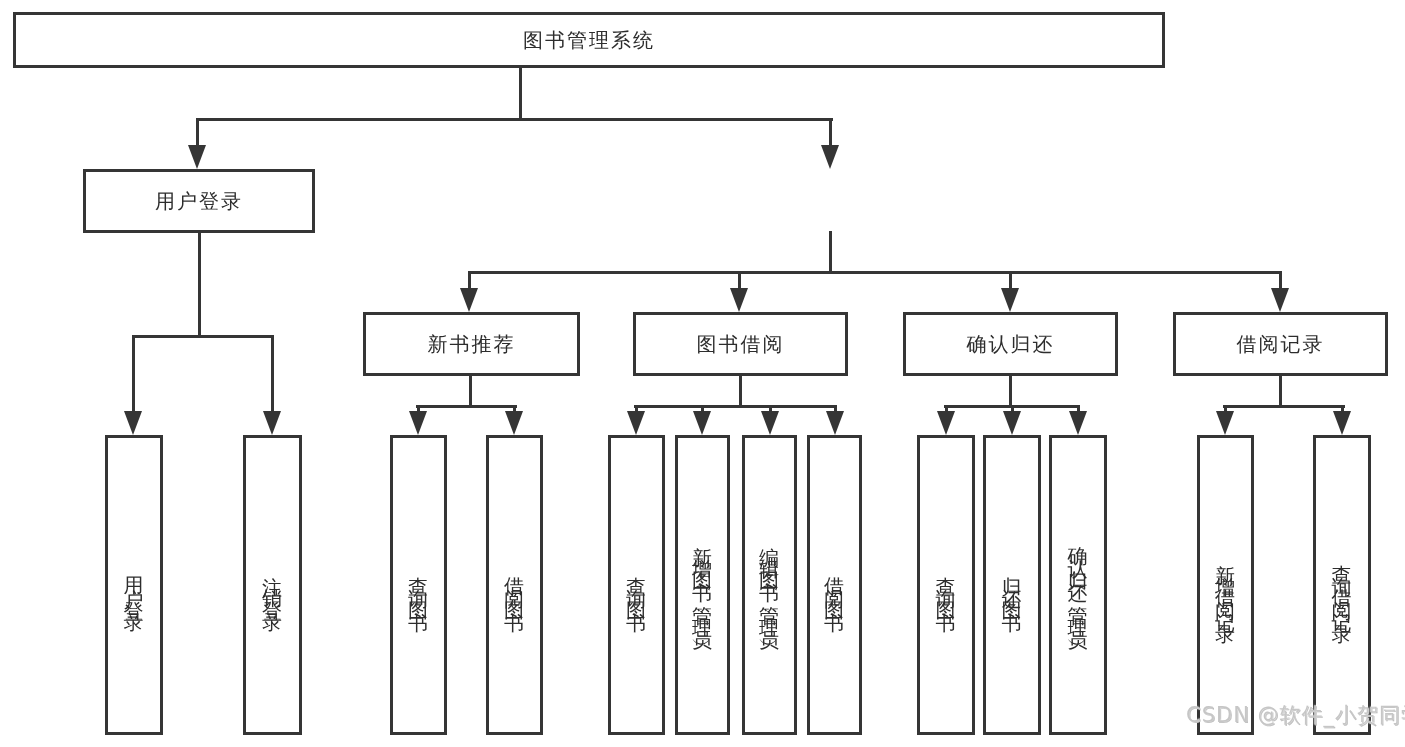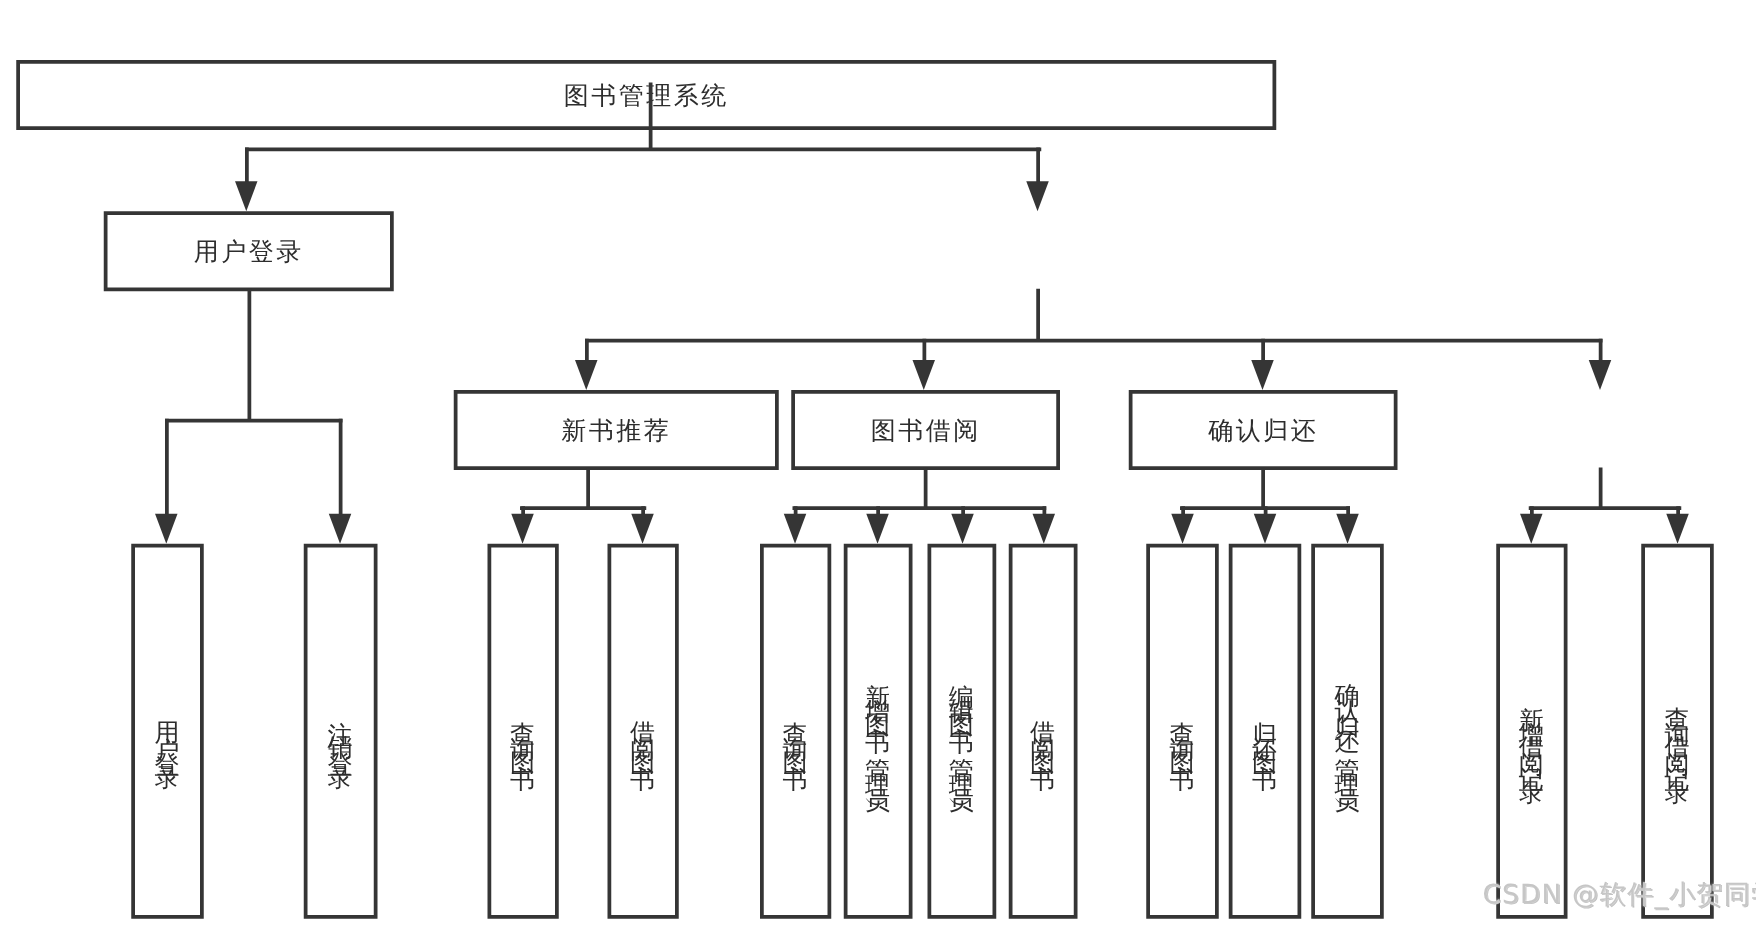--- a/index.html
+++ b/index.html
@@ -31,21 +31,21 @@
     position:absolute; left:1186px; top:701px; z-index:5;
     font-size:21px; letter-spacing:1px; color:#c6c6c6;
     text-shadow:0 0 2px #ffffff, 1px 1px 0 #b5b5b5; white-space:nowrap;
   }
 </style>
 </head>
 <body>
 
 <div class="stage">
 
-  <div class="hbox" style="left:13px; top:12px; width:1008px; height:56px;margin-top:36px;">
+  <div class="hbox" style="left:13px; top:12px; width:1152px; height:56px;">
     <span>图书管理系统</span>
   </div>
 
   <div class="vline" style="left:519px; top:66px; height:54px;"></div>
   <div class="hline" style="left:196px; top:118px; width:637px;"></div>
   <div class="vline" style="left:196px; top:118px; height:32px;"></div>
   <div class="arr" style="left:188px; top:145px;"></div>
   <div class="vline" style="left:829px; top:118px; height:32px;"></div>
   <div class="arr" style="left:821px; top:145px;"></div>
 
@@ -64,28 +64,31 @@
   <div class="hline" style="left:468px; top:271px; width:814px;"></div>
   <div class="vline" style="left:468px; top:271px; height:20px;"></div>
   <div class="arr" style="left:460px; top:288px;"></div>
   <div class="vline" style="left:738px; top:271px; height:20px;"></div>
   <div class="arr" style="left:730px; top:288px;"></div>
   <div class="vline" style="left:1009px; top:271px; height:20px;"></div>
   <div class="arr" style="left:1001px; top:288px;"></div>
   <div class="vline" style="left:1279px; top:271px; height:20px;"></div>
   <div class="arr" style="left:1271px; top:288px;"></div>
 
-  <div class="hbox" style="left:363px; top:312px; width:260px; height:64px;">
+  <div class="hbox" style="left:363px; top:312px; width:217px; height:64px;">
     <span>新书推荐</span>
   </div>
   <div class="hbox" style="left:633px; top:312px; width:215px; height:64px;">
     <span>图书借阅</span>
   </div>
   <div class="hbox" style="left:903px; top:312px; width:215px; height:64px;">
     <span>确认归还</span>
+  </div>
+  <div class="hbox" style="left:1173px; top:312px; width:215px; height:64px;">
+    <span>借阅记录</span>
   </div>
 
   <div class="vline" style="left:469px; top:374px; height:33px;"></div>
   <div class="vline" style="left:739px; top:374px; height:33px;"></div>
   <div class="vline" style="left:1009px; top:374px; height:33px;"></div>
   <div class="vline" style="left:1279px; top:374px; height:33px;"></div>
 
   <div class="hline" style="left:416px; top:405px; width:101px;"></div>
   <div class="hline" style="left:634px; top:405px; width:203px;"></div>
   <div class="hline" style="left:944px; top:405px; width:136px;"></div>

